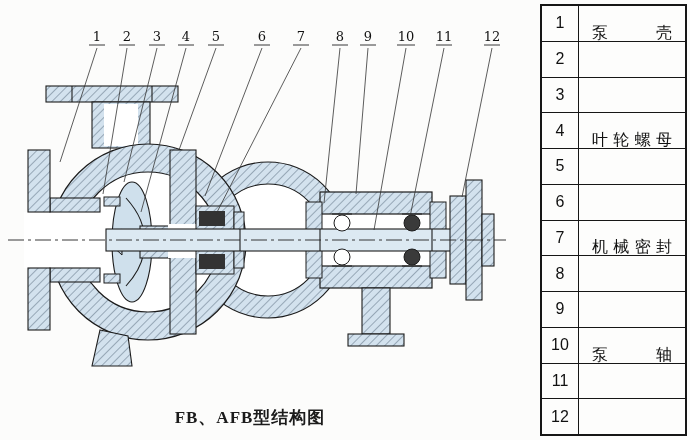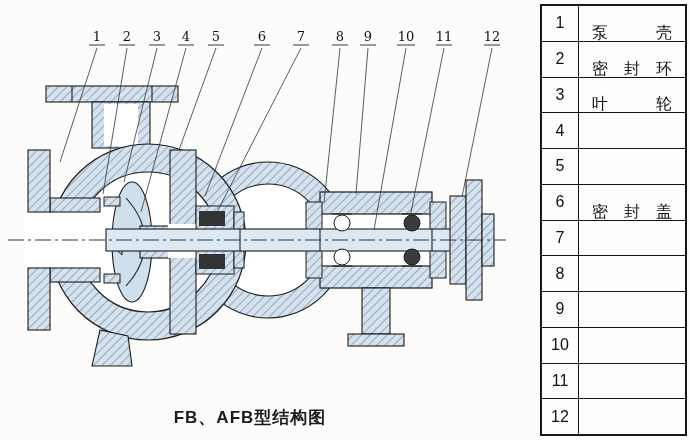--- a/index.html
+++ b/index.html
@@ -7,21 +7,21 @@
   body {
     position:relative;
     background:#fcfcfb;
     font-family:"Liberation Sans", sans-serif;
     overflow:hidden;
   }
   .diagram-wrap { position:absolute; left:0; top:0; width:538px; height:440px; }
   .caption {
     position:absolute; left:130px; top:406px; width:240px;
     text-align:center; font-size:17px; font-weight:700; color:#1b1b1b;
-    font-family:Liberation Sans, sans-serif; letter-spacing:1px;
+    font-family:Liberation Serif, serif; letter-spacing:1px;
   }
   .parts-table {
     position:absolute; left:540px; top:4px; width:147px; height:432px;
     border:2.5px solid #161616; display:flex; flex-direction:column;
     background:#fdfdfc;
   }
   .pt-row { flex:1 1 0; display:flex; border-bottom:1.5px solid #161616; min-height:0; }
   .pt-row:last-child { border-bottom:none; }
   .pt-num {
     width:37px; border-right:1.5px solid #161616;
@@ -202,53 +202,53 @@
 
 <div class="parts-table">
   <div class="pt-row">
     <div class="pt-num">1</div>
     <div class="pt-name">
         <span>泵壳</span>
       </div>
   </div>
   <div class="pt-row">
     <div class="pt-num">2</div>
-    <div class="pt-name">
-        <span>密封环</span>
-      </div>
   </div>
   <div class="pt-row">
     <div class="pt-num">3</div>
-    <div class="pt-name">
-        <span>叶轮</span>
-      </div>
   </div>
   <div class="pt-row">
     <div class="pt-num">4</div>
+    <div class="pt-name">
+        <span>叶轮螺母</span>
+      </div>
   </div>
   <div class="pt-row">
     <div class="pt-num">5</div>
   </div>
   <div class="pt-row">
     <div class="pt-num">6</div>
-    <div class="pt-name">
-        <span>密封盖</span>
-      </div>
   </div>
   <div class="pt-row">
     <div class="pt-num">7</div>
+    <div class="pt-name">
+        <span>机械密封</span>
+      </div>
   </div>
   <div class="pt-row">
     <div class="pt-num">8</div>
   </div>
   <div class="pt-row">
     <div class="pt-num">9</div>
   </div>
   <div class="pt-row">
     <div class="pt-num">10</div>
+    <div class="pt-name">
+        <span>泵轴</span>
+      </div>
   </div>
   <div class="pt-row">
     <div class="pt-num">11</div>
   </div>
   <div class="pt-row">
     <div class="pt-num">12</div>
   </div>
 </div>
 
 </body></html>

